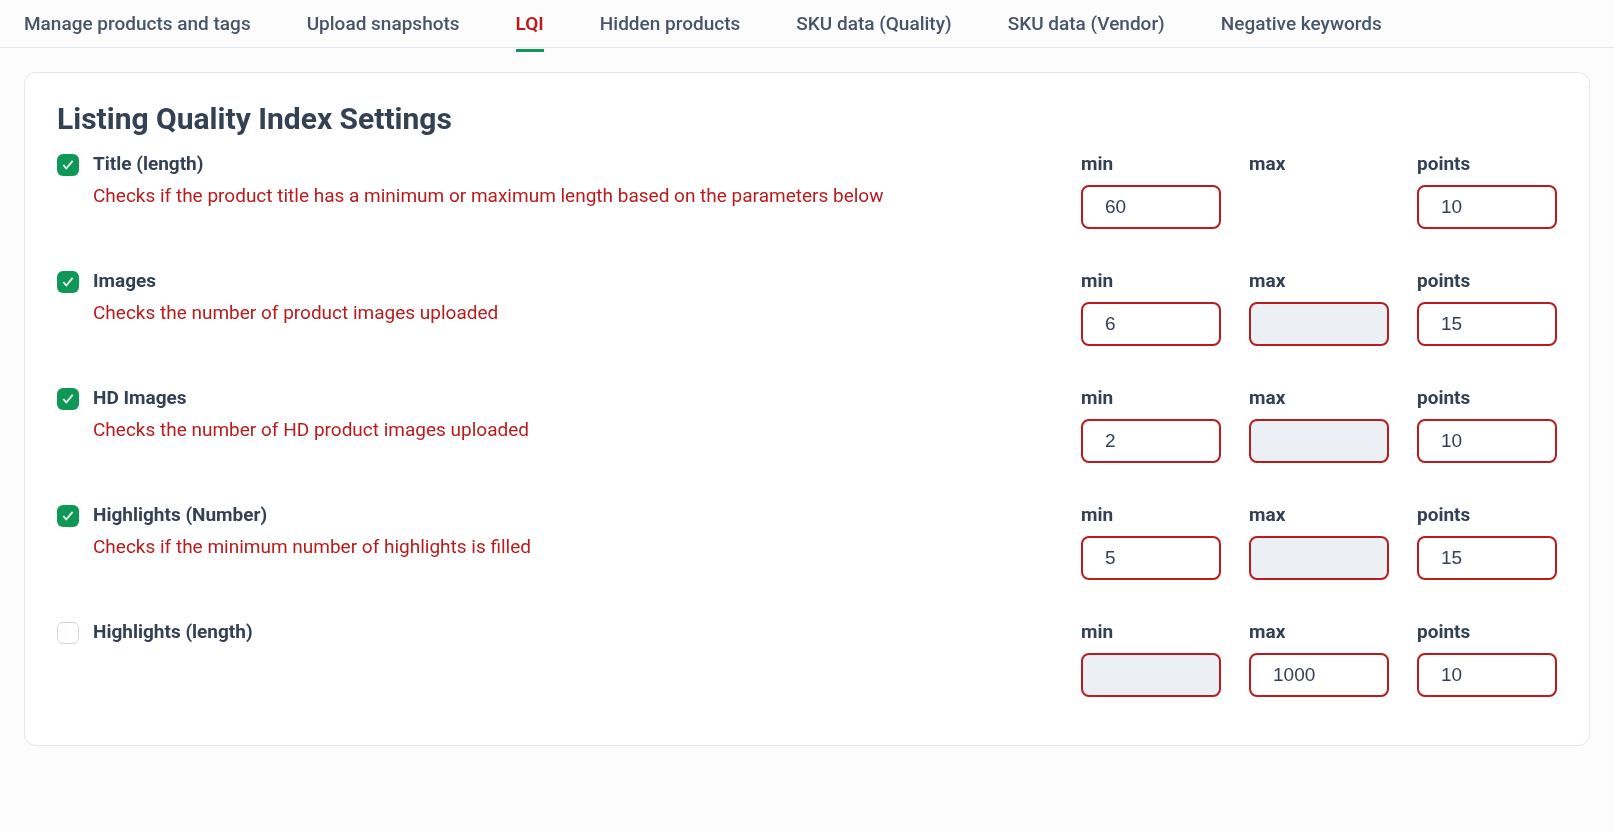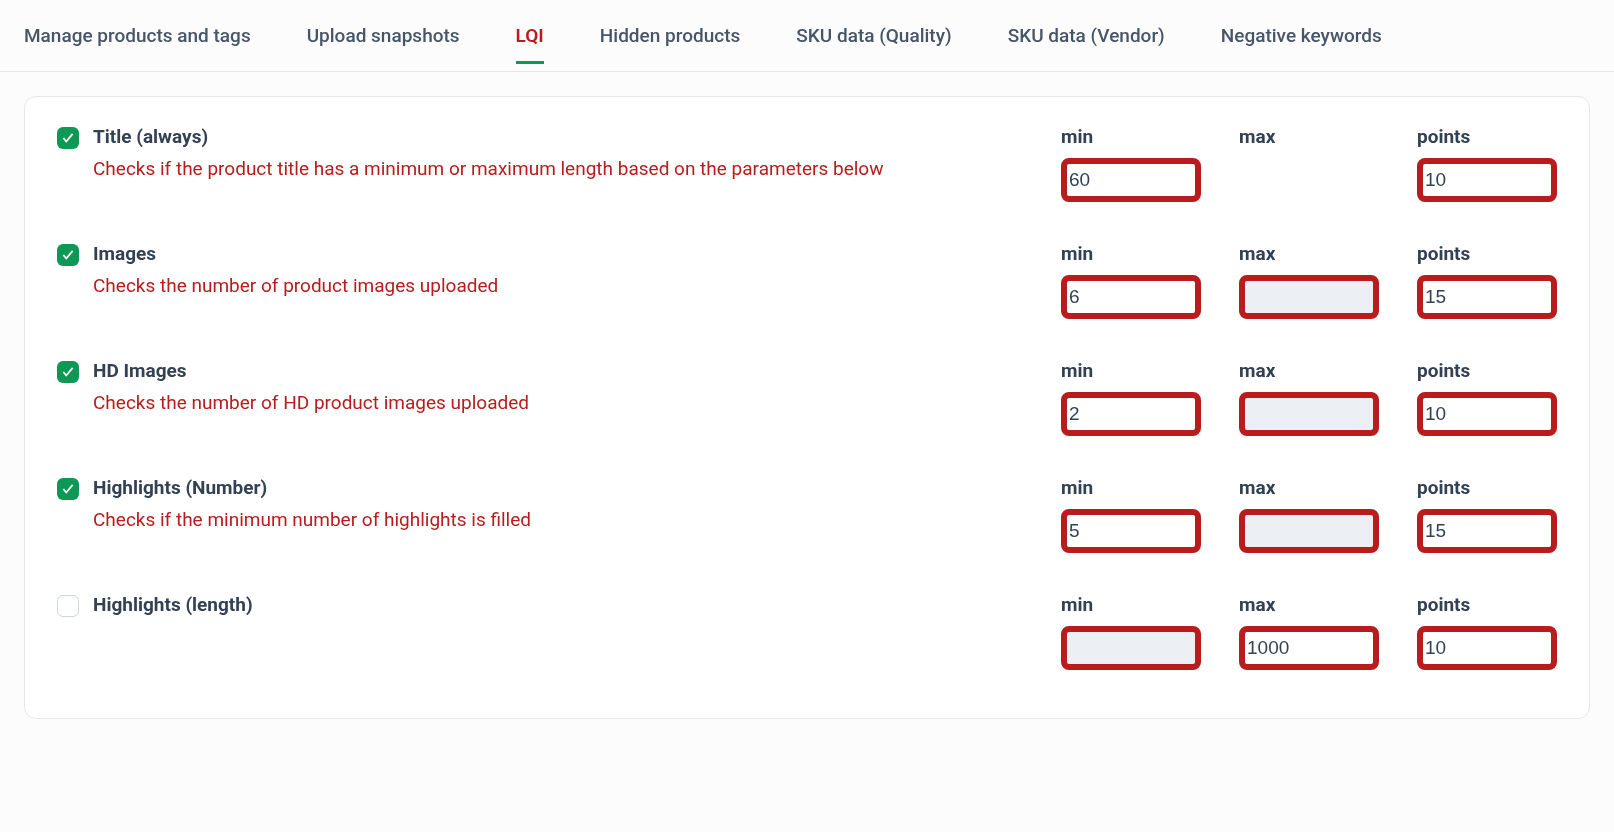--- a/index.html
+++ b/index.html
@@ -11,21 +11,21 @@
       font-family: -apple-system, BlinkMacSystemFont, "Segoe UI", Roboto, Helvetica, Arial, sans-serif;
       background: #fcfcfd;
       color: #1e293b;
     }
     .tabs {
       display: flex;
       border-bottom: 1px solid #e2e8f0;
       padding: 0 24px;
       gap: 56px;
       align-items: center;
-      height: 72px;
+      height: 48px;
     }
     .tab {
       font-size: 19px;
       font-weight: 500;
       color: #475569;
       padding: 16px 0 14px 0;
       cursor: pointer;
       border-bottom: 3px solid transparent;
       white-space: nowrap;
     }
@@ -95,42 +95,42 @@
       color: #334155;
       margin-bottom: 6px;
     }
     .row-desc {
       font-size: 19px;
       color: #b91c1c;
       line-height: 1.55;
     }
     .fields {
       display: flex;
-      gap: 38px;
+      gap: 28px;
       flex-shrink: 0;
     }
     .field {
       display: flex;
       flex-direction: column;
       width: 140px;
     }
     .field-label {
       font-size: 19px;
       font-weight: 700;
       color: #334155;
       margin-bottom: 10px;
     }
     .field-input {
       height: 44px;
-      border: 6px solid #b91c1c;
+      border: 2px solid #b91c1c;
       border-radius: 8px;
       background: #ffffff;
       font-size: 19px;
       color: #334155;
-      padding: 0 2px;
+      padding: 0 22px;
       width: 100%;
     }
     .field-input:disabled {
       background: #ecf0f4;
       color: #94a3b8;
     }
   </style>
 </head>
 <body>
 
@@ -138,29 +138,30 @@
     <div class="tab">Manage products and tags</div>
     <div class="tab">Upload snapshots</div>
     <div class="tab active">LQI</div>
     <div class="tab">Hidden products</div>
     <div class="tab">SKU data (Quality)</div>
     <div class="tab">SKU data (Vendor)</div>
     <div class="tab">Negative keywords</div>
   </div>
 
 <div class="panel">
+  <h1 class="panel-title">Listing Quality Index Settings</h1>
   <div id="rows-container">
       <div class="row">
         <div class="checkbox checked">
           <svg viewBox="0 0 24 24">
             <polyline points="4 12 9 18 20 5"></polyline>
           </svg>
         </div>
         <div class="row-text">
-          <div class="row-title">Title (always)</div>
+          <div class="row-title">Title (length)</div>
           <div class="row-desc">Checks if the product title has a minimum or maximum length based on the parameters below</div>
         </div>
         <div class="fields">
           <div class="field">
             <div class="field-label">min</div>
             <input class="field-input" type="text" value="60" style="">
           </div>
           <div class="field">
             <div class="field-label">max</div>
           </div>

